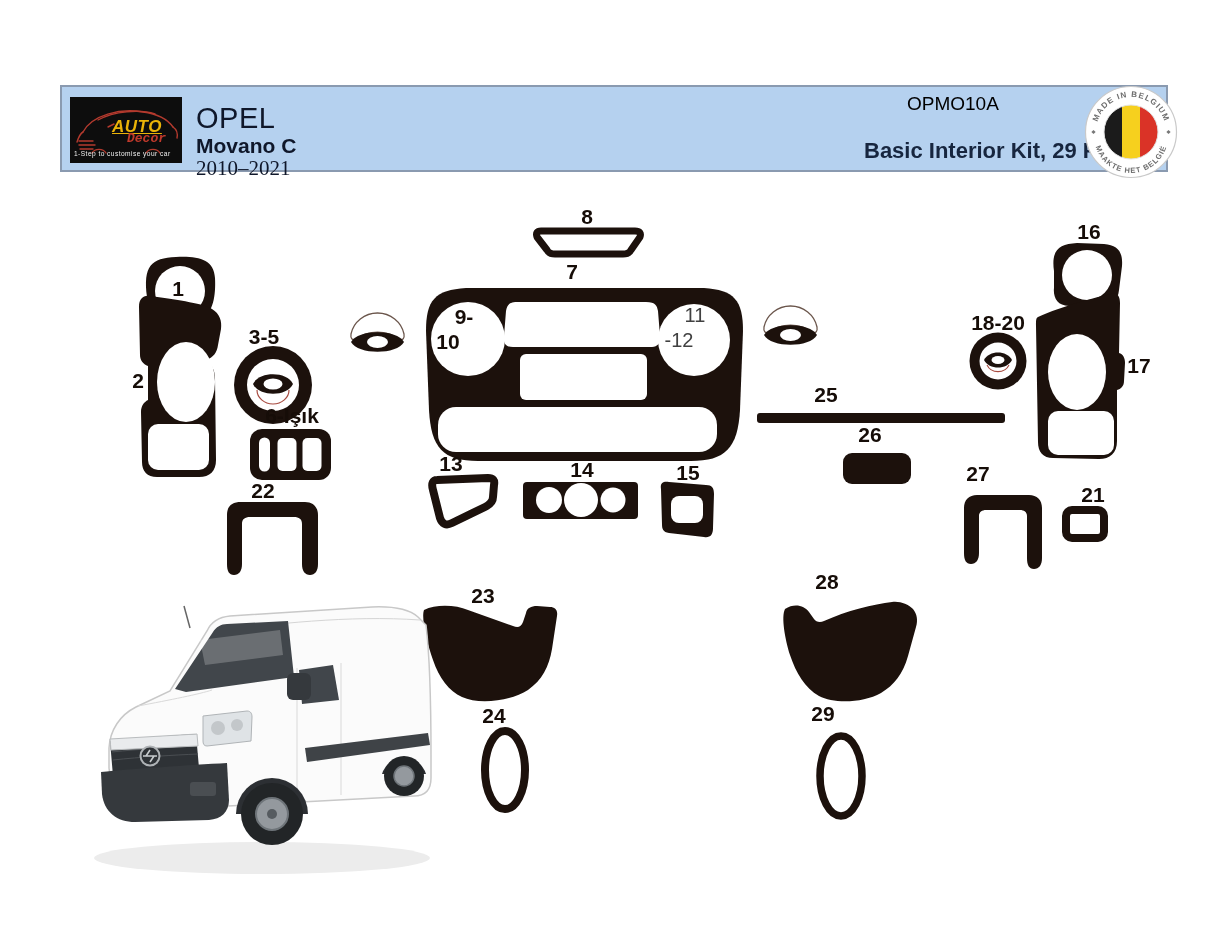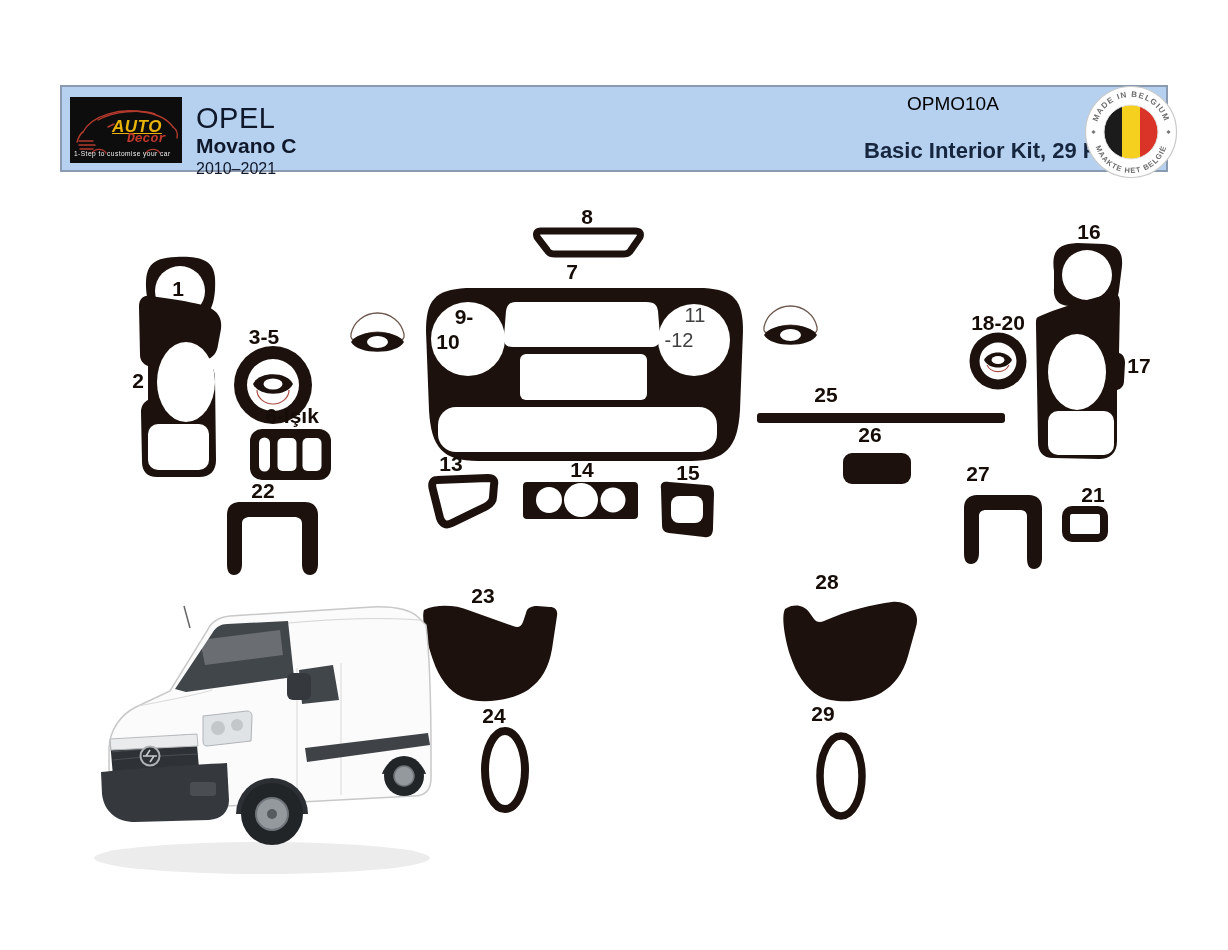--- a/index.html
+++ b/index.html
@@ -12,21 +12,21 @@
   .logo svg{position:absolute;left:0;top:0;}
   .logo-auto{position:absolute;left:42px;top:20px;color:#eab308;font-weight:bold;
              font-style:italic;font-size:17px;letter-spacing:.5px;text-decoration:underline;}
   .logo-decor{position:absolute;left:57px;top:34px;color:#c0392b;font-style:italic;
               font-weight:bold;font-size:13px;font-family:Liberation Mono, monospace;}
   .logo-tag{position:absolute;left:4px;top:53px;color:#f0f0f0;font-size:6.6px;
             letter-spacing:.45px;white-space:nowrap;}
   .titles{position:absolute;left:134px;top:4px;color:#0f172a;margin-top:12px;}
   .brand{font-size:29px;line-height:31px;letter-spacing:.5px;}
   .model{font-size:21px;line-height:23px;font-weight:bold;text-align:right;}
-  .years{font-size:16px;line-height:23px;font-family:Liberation Sans, sans-serif;}
+  .years{font-size:21px;line-height:23px;font-family:Liberation Serif, serif;}
   .code{position:absolute;left:845px;top:6px;font-size:19px;color:#000000;}
   .kit{position:absolute;left:802px;top:51px;font-size:22px;font-weight:bold;color:#17263f;}
   .badge{position:absolute;left:1083px;top:84px;}
   
   .diagram{position:absolute;left:0;top:0;}
   .plabel{font:700 21px "Liberation Sans",sans-serif;fill:#160d08;}
   .plabel-thin{font:400 20px "Liberation Sans",sans-serif;fill:#414141;}
   .badge-arc{font:700 8px "Liberation Sans",sans-serif;fill:#6e6e6e;letter-spacing:1.1px;}
   .badge-arc2{font:700 7.5px "Liberation Sans",sans-serif;fill:#6e6e6e;letter-spacing:.9px;}
 </style>

